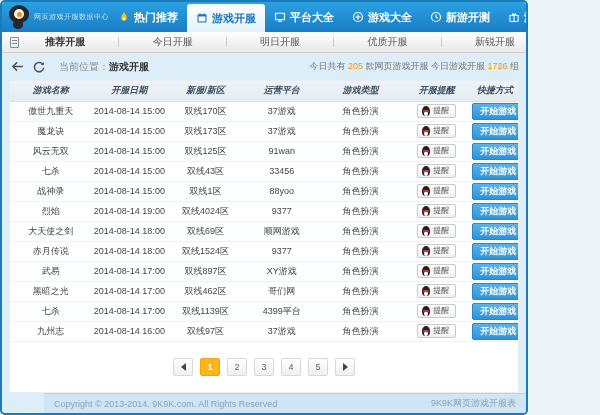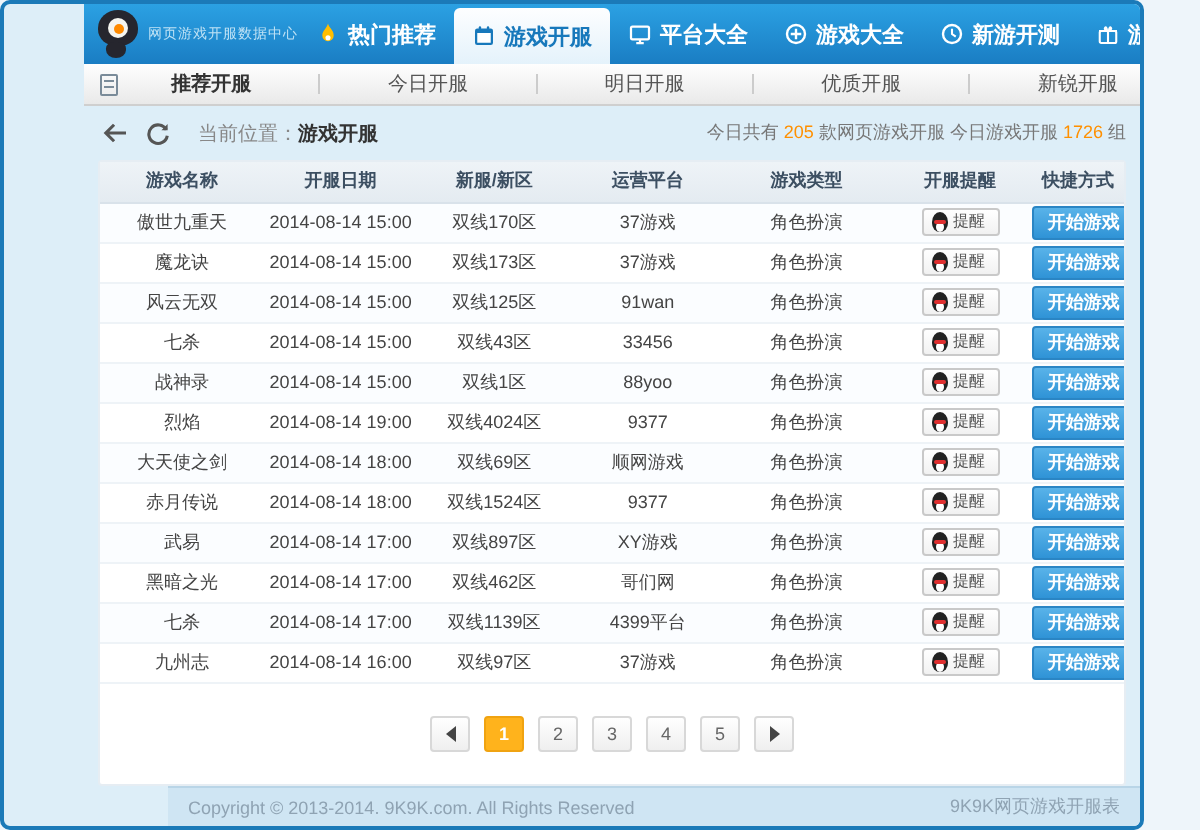--- a/index.html
+++ b/index.html
@@ -1,18 +1,18 @@
 <!DOCTYPE html>
 <html><head>
 <meta charset="utf-8">
 <style>
   * { box-sizing: border-box; margin: 0; padding: 0; }
   html,body { width:600px; height:415px; font-family:"Liberation Sans","DejaVu Sans",sans-serif; background:#eef5fa; }
-  .window { width:572px; height:415px; border:2px solid #1b7ab8; border-radius:5px; overflow:hidden;
-            display:flex; flex-direction:column; background:#ddeef8;padding-left:40px; }
+  .window { width:528px; height:415px; border:2px solid #1b7ab8; border-radius:5px; overflow:hidden;
+            display:flex; flex-direction:column; background:#ddeef8; }
 
   
   .titlebar { height:30px; flex:0 0 30px; background:linear-gradient(#2ba1e3,#1a7dc3);
               display:flex; align-items:stretch; position:relative; }
   .logo-area { display:flex; align-items:center; padding-left:6px; width:130px; }
   .owl { width:22px; height:24px; position:relative; flex:0 0 22px; }
   .owl .head { position:absolute; left:1px; top:0; width:20px; height:18px; background:#26262e; border-radius:50% 50% 46% 46%; }
   .owl .eye-outer { position:absolute; left:6px; top:4px; width:10px; height:10px; background:#f5f5f0; border-radius:50%; }
   .owl .eye-inner { position:absolute; left:8.5px; top:6.5px; width:5px; height:5px; background:#ff8a00; border-radius:50%; }
   .owl .body { position:absolute; left:5px; top:16px; width:10px; height:8px; background:#26262e; border-radius:40% 40% 50% 50%; }
@@ -39,21 +39,21 @@
   .content { flex:1; padding:0 7px; display:flex; flex-direction:column; background:#ddeef8; }
   .breadcrumb-row { height:27px; flex:0 0 27px; display:flex; align-items:center; font-size:10px; color:#888; }
   .bc-icon { width:16px; display:flex; align-items:center; justify-content:center; margin-right:6px; cursor:pointer; }
   .bc-label { margin-left:6px;text-align:right; }
   .bc-current { color:#333; font-weight:bold; }
   .bc-stats { margin-left:auto; font-size:9px; color:#777; white-space:nowrap; }
   .bc-stats .num { color:#ff9000; }
 
   .panel { background:#fff; border:1px solid #e6edf3; border-radius:2px; flex:1; display:flex; flex-direction:column; }
   table { width:100%; border-collapse:collapse; table-layout:fixed; }
-  th { height:20px; background:linear-gradient(#eef3f7,#e4ebf1); font-size:9px; color:#3c4f62; font-weight:bold; border-bottom:1px solid #d9e2ea; }
+  th { height:20px; background:linear-gradient(#eef3f7,#e4ebf1); font-size:9px; color:#3c4f62; font-weight:bold; border-bottom:1px solid #d9e2ea;font-style:italic; }
   col.c1{width:16%} col.c2{width:15%} col.c3{width:15%} col.c4{width:15%} col.c5{width:16%} col.c6{width:14%} col.c7{width:9%}
   td { height:20px; font-size:9px; color:#444; text-align:center; border-bottom:1px solid #eef3f7; overflow:hidden; white-space:nowrap; }
   tbody tr:nth-child(odd) { background:#fbfdff; }
   tbody tr:nth-child(even) { background:#ffffff; }
 
   .remind-btn { display:inline-flex; align-items:center; gap:3px; padding:1px 6px 1px 4px;
                 background:linear-gradient(#ffffff,#f1f1f1); border:1px solid #c9c9c9; border-radius:2px;
                 font-size:8px; color:#555; cursor:pointer; line-height:10px; }
   .qq { position:relative; width:8px; height:10px; flex:0 0 8px; }
   .qq::before { content:""; position:absolute; inset:0; background:#222; border-radius:50% 50% 45% 45%; }

